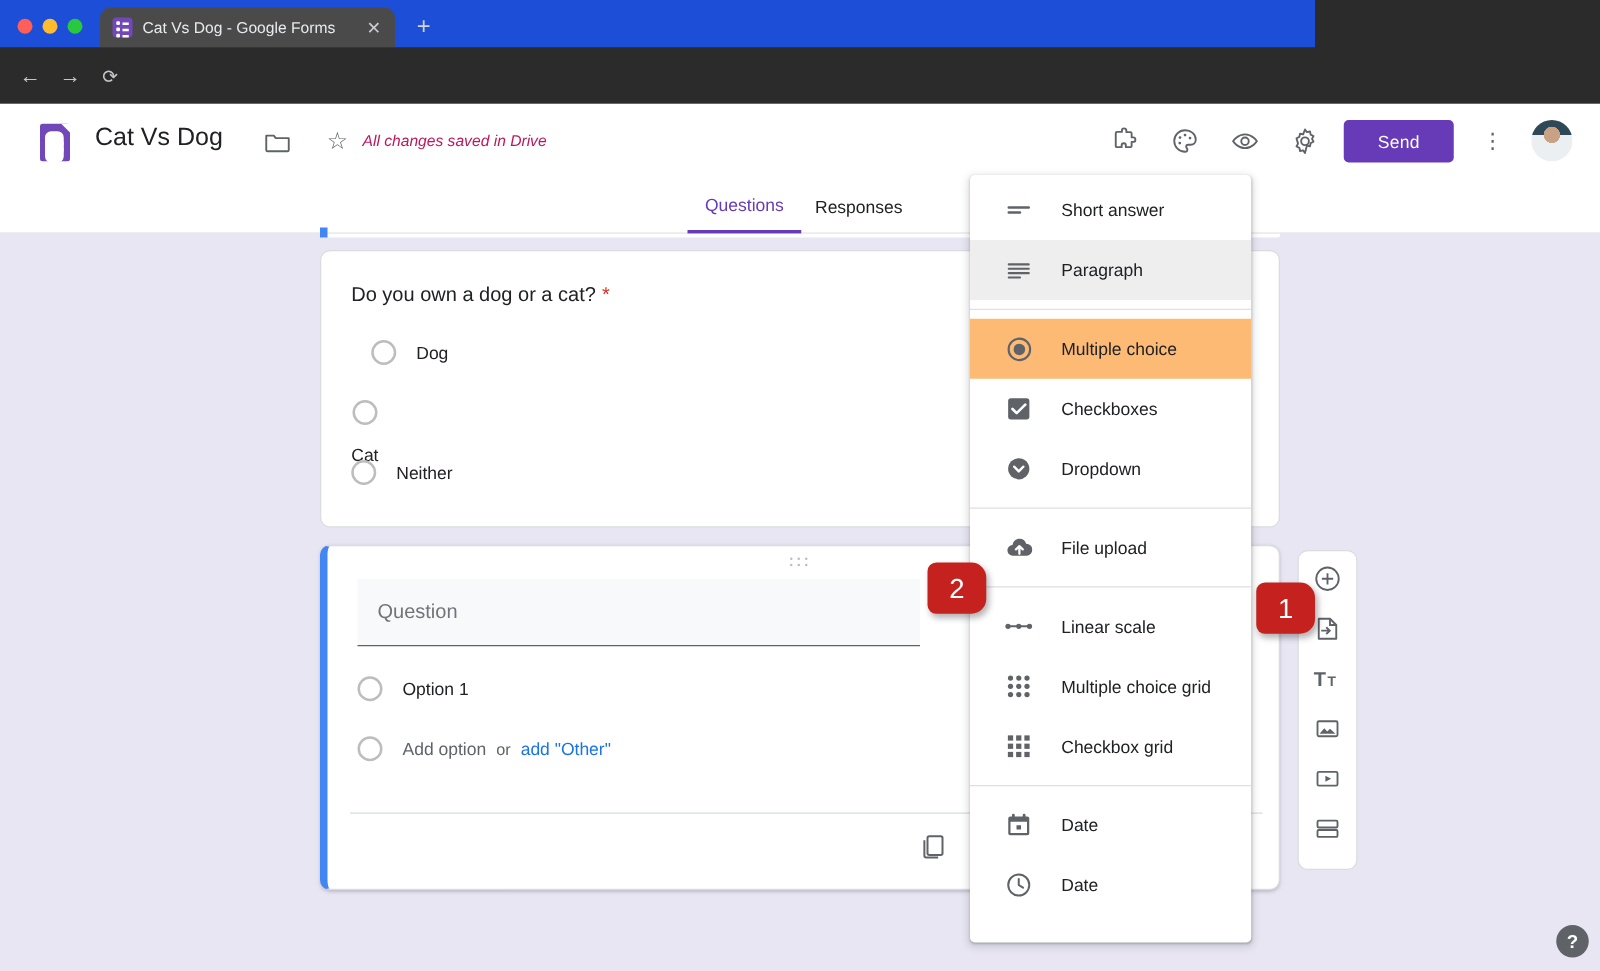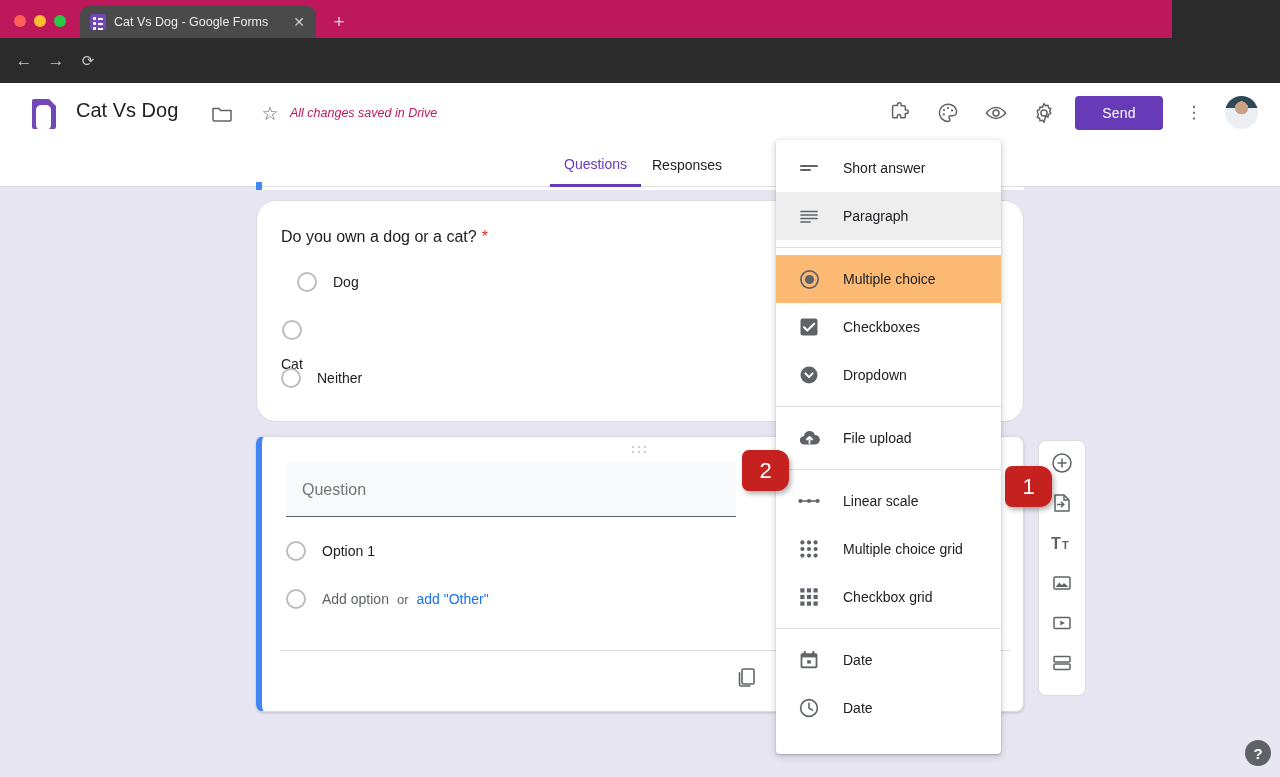--- a/index.html
+++ b/index.html
@@ -6,21 +6,21 @@
   html, body {
     width: 1280px; height: 777px;
     font-family: "Liberation Sans", sans-serif;
     overflow: hidden;
     background: #fff;
   }
 
   
   #browser-chrome { position: absolute; inset: 0 0 auto 0; height: 83px; background: #2b2b2b; }
 
-  #titlebar { position: absolute; left: 0; top: 0; width: 1172px; height: 38px; background: #be185d; }
+  #titlebar { position: absolute; left: 0; top: 0; width: 1052px; height: 38px; background: #1d4ed8; }
   .traffic { position: absolute; top: 15px; width: 12px; height: 12px; border-radius: 50%; }
   #tl-close { left: 14px; background: #ff5f57; }
   #tl-min   { left: 34px; background: #febc2e; }
   #tl-max   { left: 54px; background: #28c840; }
 
   #tab-active {
     position: absolute; left: 80px; top: 6px; width: 236px; height: 32px;
     background: #4a4a4a; border-radius: 9px 9px 0 0;
     display: flex; align-items: center; padding: 0 8px 0 10px; gap: 8px;
   }
@@ -170,21 +170,21 @@
 
   #card-top-sliver {
     position: absolute; left: 256px; top: 187px; width: 768px; height: 3px;
     background: #fff; border-radius: 0 0 2px 2px;
   }
   #card-top-sliver::before {
     content: ""; position: absolute; left: 0; top: -5px; width: 6px; height: 8px; background: #4285f4;
   }
 
   .qcard {
-    position: absolute; background: #fff; border: 1px solid #dadce0; border-radius: 20px;
+    position: absolute; background: #fff; border: 1px solid #dadce0; border-radius: 8px;
   }
   #card-question-1 { left: 256px; top: 200px; width: 768px; height: 222px; }
   #card-question-2 {
     left: 256px; top: 436px; width: 768px; height: 276px;
     border-left: 6px solid #4285f4; border-radius: 8px;
     box-shadow: 0 1px 3px rgba(60,64,67,.25);
   }
 
   #q1-title {
     position: absolute; left: 24px; top: 27px; font-size: 16px; color: #202124; white-space: nowrap;
@@ -233,21 +233,21 @@
 
   
   #type-menu {
     position: absolute; left: 776px; top: 140px; width: 225px; height: 614px;
     background: #fff; border-radius: 4px;
     box-shadow: 0 2px 6px 2px rgba(60,64,67,.15), 0 1px 2px rgba(60,64,67,.3);
     overflow: hidden;
   }
   .mi {
     position: relative; height: 48px; display: flex; align-items: center;
-    padding-left: 22px; gap: 23px; cursor: pointer;
+    padding-left: 28px; gap: 23px; cursor: pointer;
   }
   .mi-label { font-size: 14px; color: #202124; white-space: nowrap; }
   .mi-icon { width: 22px; height: 22px; flex: none; display: flex; align-items: center; justify-content: center; color: #5f6368; }
   .mi.hovered { background: #eeeeee; }
   .mi.selected { background: #fdba74; }
   .menu-divider { height: 1px; background: #e0e0e0; margin: 7px 0; }
   .menu-gap-top { margin-top: 4px; }
 </style>
 </head>
 <body>

